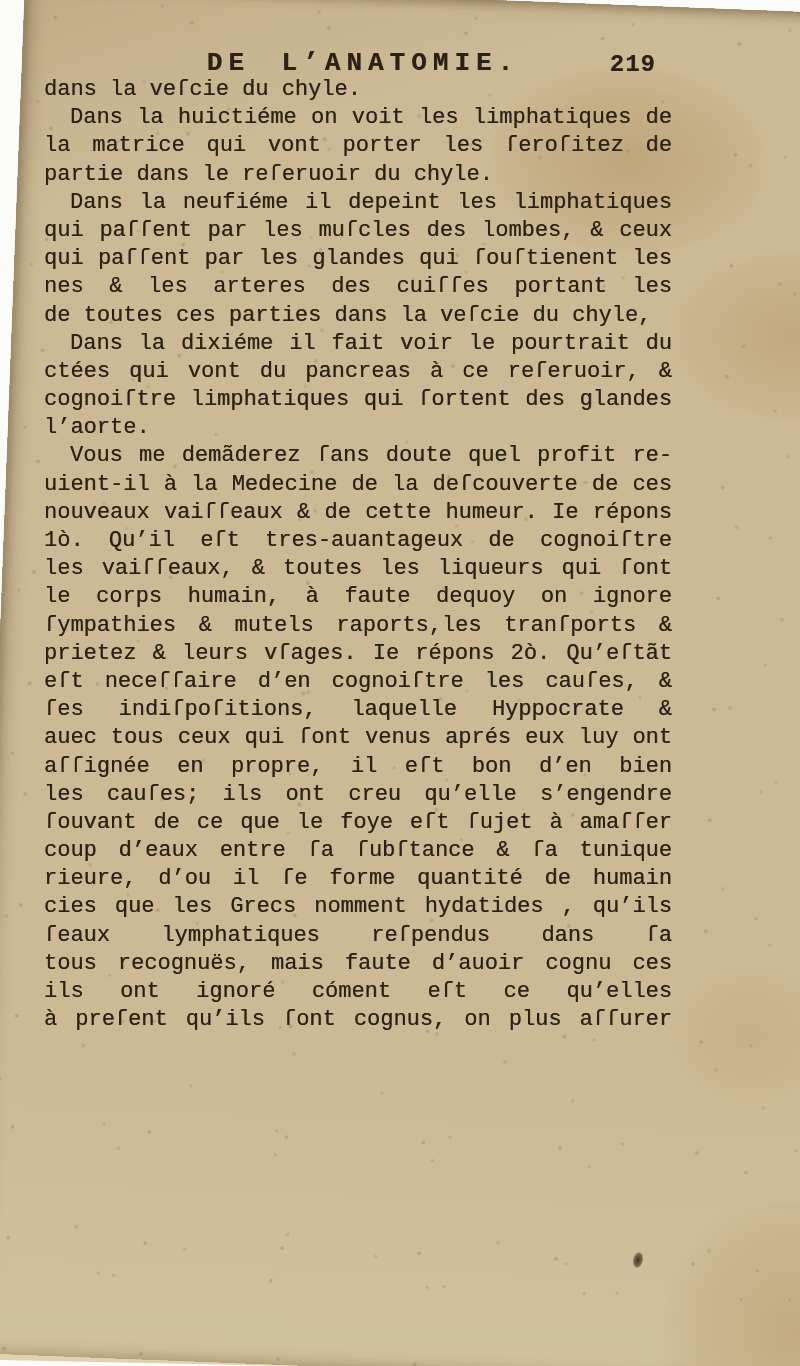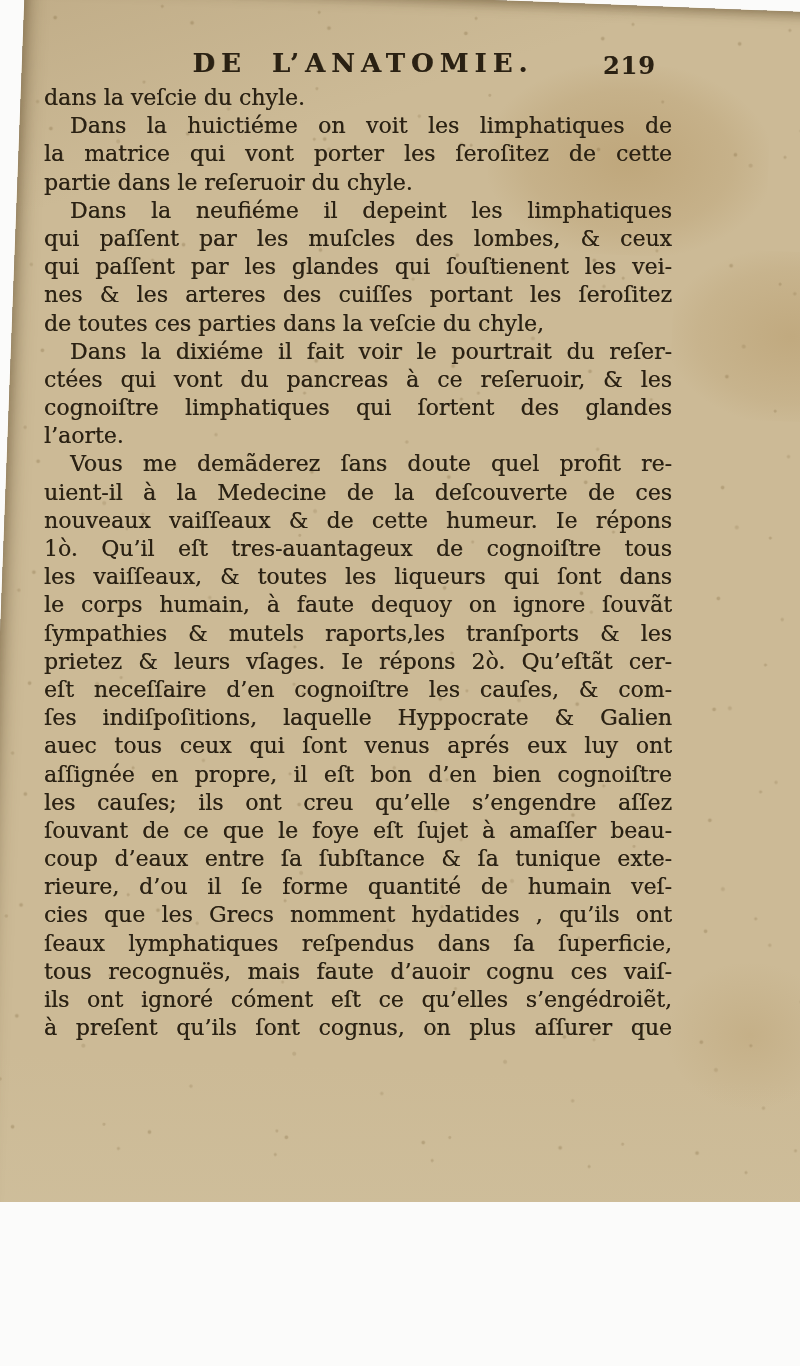--- a/index.html
+++ b/index.html
@@ -8,23 +8,24 @@
     width: 800px;
     height: 1366px;
     overflow: hidden;
     background: #fbfbfa;
     font-family: "DejaVu Serif", "Liberation Serif", serif;
   }
 
   .scan {
     position: relative;
     width: 800px;
-    height: 1202px;
+    height: 1366px;
     background: var(--scan_background, #fbfbfa);
     overflow: hidden;
+    font-family: Liberation Mono, monospace;
   }
 
   
   .under-page {
     position: absolute;
     left: -20px;
     top: 1342px;
     width: 810px;
     height: 26px;
     background: var(--under_paper, #ded2b2);
@@ -121,21 +122,21 @@
     top: 3px;
     font-size: 24px;
     font-weight: bold;
     letter-spacing: 1px;
     text-shadow: 0.3px 0.3px 0.5px rgba(42,33,19,0.5);
   }
 
   .body-text {
     position: absolute;
     left: 44px;
-    top: 84px;
+    top: 76px;
     width: 628px;
   }
   .ln {
     font-size: 22px;
     line-height: 28.2px;
     height: 28.2px;
     overflow: hidden;
     text-align: justify;
     text-align-last: justify;
     text-shadow: 0.35px 0.2px 0.4px rgba(42,33,19,0.65);

